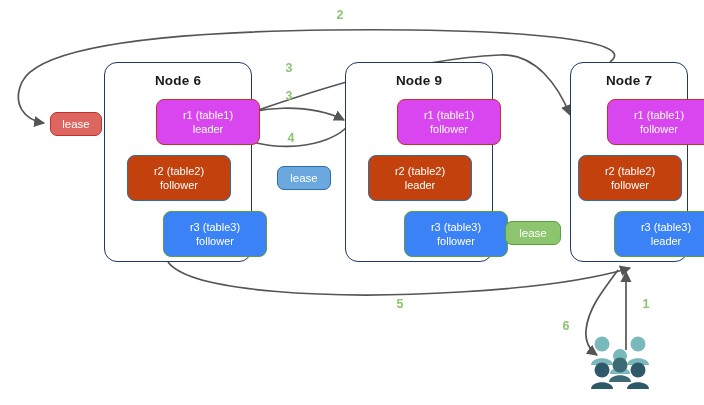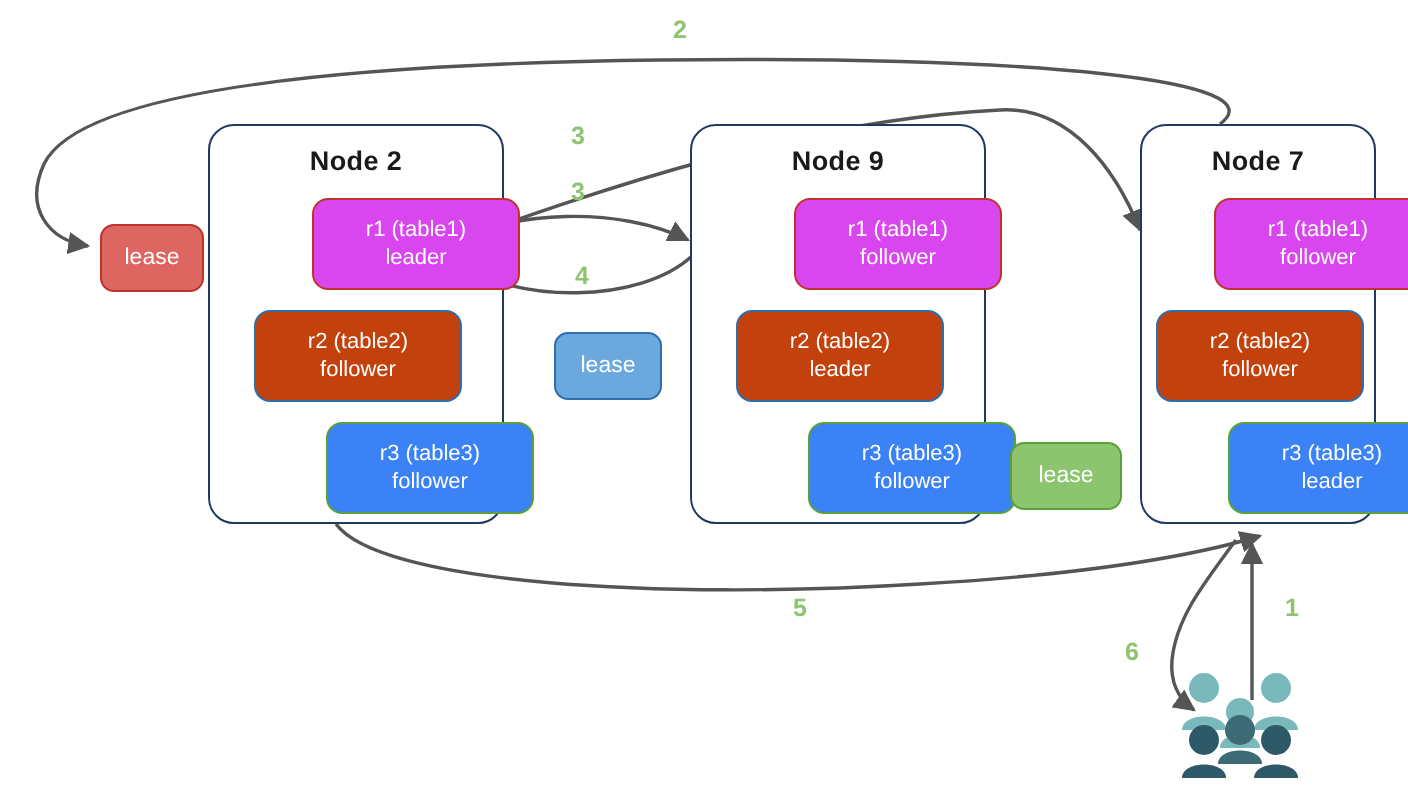--- a/index.html
+++ b/index.html
@@ -62,21 +62,21 @@
   .rep-green { background: #3b82f6; border: 1.4px solid #5aa13c; margin-left: 36px; }
   .lease {
     position: absolute;
     border-radius: 7px;
     box-sizing: border-box;
     display: flex;
     align-items: center;
     justify-content: center;
     color: #ffffff;
     font-size: 11.5px;
-    height: 34px;
+    height: 24px;
   }
   .edge-label {
     position: absolute;
     color: #8cc56e;
     font-size: 12.5px;
     font-weight: bold;
     text-align: center;
     width: 20px;
   }
   .users-icon {
@@ -104,21 +104,21 @@
     <path d="M 346 128 C 320 152 258 152 228 131" fill="none" stroke="#555555" stroke-width="1.7" marker-end="url(#ah)"></path>
 
     <path d="M 168 262 C 190 292 330 300 460 292 C 530 288 590 280 630 268" fill="none" stroke="#555555" stroke-width="1.7" marker-end="url(#ah)"></path>
 
     <path d="M 626 350 L 626 272" fill="none" stroke="#555555" stroke-width="1.7" marker-end="url(#ah)"></path>
 
     <path d="M 618 270 C 600 294 588 310 586 330 C 585 342 590 350 597 355" fill="none" stroke="#555555" stroke-width="1.7" marker-end="url(#ah)"></path>
   </svg>
 
   <div class="node-box" style="left:104px; top:62px; width:148px; height:200px;">
-    <div class="node-title">Node 2</div>
+    <div class="node-title">Node 6</div>
     <div class="replica rep-red" style="top:36px;">
       <span>r1 (table1)</span>
       <span>leader</span>
     </div>
     <div class="replica rep-blue" style="top:92px;">
       <span>r2 (table2)</span>
       <span>follower</span>
     </div>
     <div class="replica rep-green" style="top:148px;">
       <span>r3 (table3)</span>

